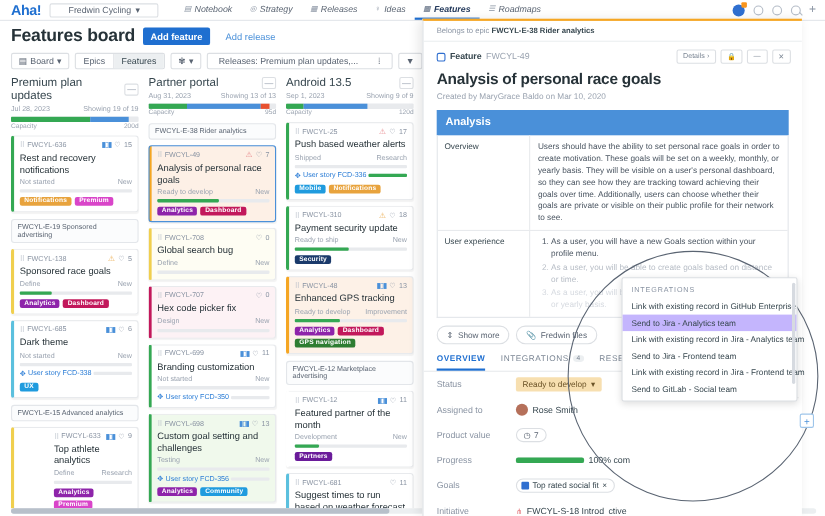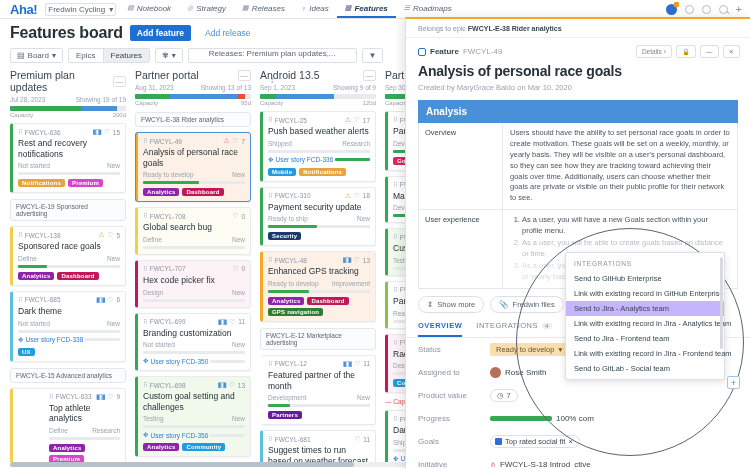--- a/index.html
+++ b/index.html
@@ -16,22 +16,22 @@
   .topnav {
     height: 19px; background:#fff; border-bottom:1px solid #e3e6ea;
     display:flex; align-items:stretch; position:relative;
   }
   .logo {
     font-size: 13px; font-weight:bold; color:#1f6fd0; letter-spacing:-.4px;
     padding: 0 8px 0 10px; display:flex; align-items:center; font-family:"Liberation Sans",sans-serif;
   }
   .proj-select {
     display:flex; align-items:flex-start; gap:4px; border:1px solid #dcdfe3; border-radius:2px;
-    font-size:8px; color:#5a6472; padding:1px 2px; height:13px; align-self:center;
-    margin-right:3px;
+    font-size:8px; color:#5a6472; padding:1px 16px; height:13px; align-self:center;
+    margin-right:15px;
   }
   .navtabs { display:flex; align-items:stretch;font-style:italic; }
   .navtab {
     display:flex; align-items:center; gap:3px; padding:0 8px; font-size:8px;
     color:#5a6472; border-bottom:2px solid transparent; white-space:nowrap;
   }
   .navtab.active { color:#23395b; border-bottom-color:#1f6fd0; font-weight:600; }
   .navtab .ic { font-size:7px; color:#8a94a3; }
   .nav-right { margin-left:auto; display:flex; align-items:center; gap:8px; padding-right:8px; }
   .nav-ic { width:9px; height:9px; border-radius:50%; border:1px solid #b4bcc7; position:relative;
@@ -57,21 +57,21 @@
   .tb-btn {
     border:1px solid #dcdfe3; border-radius:2px; background:#fff; font-size:8px;
     color:#5a6472; padding:2px 6px; height:15px; display:flex; align-items:center; gap:3px;
   }
   .tb-group { display:flex; border:1px solid #dcdfe3; border-radius:2px; overflow:hidden; height:15px;}
   .tb-group > div { font-size:8px; color:#5a6472; padding:0 7px; display:flex; align-items:center;
      border-right:1px solid #dcdfe3;}
   .tb-group > div:last-child { border-right:none; }
   .tb-group > div.on { background:#eceff1; color:#37474f; }
   .tb-sel { border:1px solid #dcdfe3; border-radius:2px; font-size:8px; color:#5a6472;
-     padding:0 20px; height:15px; display:flex; align-items:center; gap:18px;flex-direction:column; }
+     padding:0 10px; height:15px; display:flex; align-items:center; gap:18px; }
 
   
   .board { display:flex; gap:0; padding:6px 0 0 10px; height:399px; overflow:hidden; position:relative;}
   .col { width:125px; flex:0 0 125px; padding-right:9px; }
   .col-head { display:flex; align-items:center; justify-content:space-between; }
   .col-title { font-size:10.5px; color:#37474f; font-weight:400; }
   .col-collapse { width:13px;height:11px;border:1px solid #dcdfe3; border-radius:2px;
      display:flex; align-items:center; justify-content:center; font-size:8px;color:#9aa3b0;}
   .col-sub { display:flex; justify-content:space-between; font-size:6.5px; color:#9aa3b0; margin-top:3px;}
   .cap-bar { height:5px; background:#e8eaed; border-radius:1px; margin-top:3px; display:flex; overflow:hidden;}
@@ -103,21 +103,21 @@
   .tag { font-size:6px; color:#fff; padding:1px 4px; border-radius:2px; font-weight:600; letter-spacing:.2px;}
   .cap-limit { font-size:6.5px; color:#e4545a; margin-top:5px; }
   .risk { color:#e8a33d; font-size:7px; }
   .risk.red { color:#e4787d; }
   .bars { color:#4a90d9; font-size:7px; letter-spacing:-1px;}
 
   .hscroll { position:absolute; left:10px; right:8px; bottom:2px; height:5px; background:#eceff1; border-radius:3px;}
   .hscroll i { position:absolute; left:0; top:0; bottom:0; width:47%; background:#b8c0ca; border-radius:3px;}
 
   
-  .overlay { position:absolute; left:405px; top:17px; width:345px; height:452px;
+  .overlay { position:absolute; left:384px; top:17px; width:345px; height:452px;
      background:#fff; border-top:2px solid #f5a623; border-left:1px solid #dcdfe3;
      box-shadow:-3px 0 10px rgba(0,0,0,.10); overflow:hidden;}
   .belongs { font-size:7px; color:#8a94a3; padding:6px 10px 5px 12px; border-bottom:1px solid #eceff1;}
   .belongs b { color:#37474f; font-weight:600; }
   .m-head { padding:7px 10px 0 12px; }
   .m-kicker { display:flex; align-items:center; gap:4px; font-size:8px; color:#9aa3b0;}
   .m-kicker .ftype { color:#37474f; font-weight:600;}
   .sq { width:8px;height:8px;border:1.5px solid #2f6fd0; border-radius:2px; display:inline-block;}
   .m-head .right { margin-left:auto; display:flex; gap:4px; align-items:center;}
   .mbtn { border:1px solid #dcdfe3; border-radius:2px; font-size:6.5px; color:#7b8694;
@@ -900,21 +900,20 @@
 </div>
 
 <div class="magnifier"></div>
 <svg class="mag-tail" width="60" height="10" viewBox="0 0 60 10">
     <path d="M0 0 C 20 6, 40 9, 60 9" stroke="#5a6472" fill="none" stroke-width="1"></path>
   </svg>
 
 <div class="dropdown">
   <div class="dd-hdr">INTEGRATIONS</div>
   <div id="dd-items">
-      <div class="dd-item">Send to GitHub Enterprise</div>
       <div class="dd-item">Link with existing record in GitHub Enterprise</div>
       <div class="dd-item on">Send to Jira - Analytics team</div>
       <div class="dd-item">Link with existing record in Jira - Analytics team</div>
       <div class="dd-item">Send to Jira - Frontend team</div>
       <div class="dd-item">Link with existing record in Jira - Frontend team</div>
       <div class="dd-item">Send to GitLab - Social team</div>
     </div>
   <div class="dd-scroll"></div>
 </div>
 <div class="addbtn" style="top:376px;">+</div>

